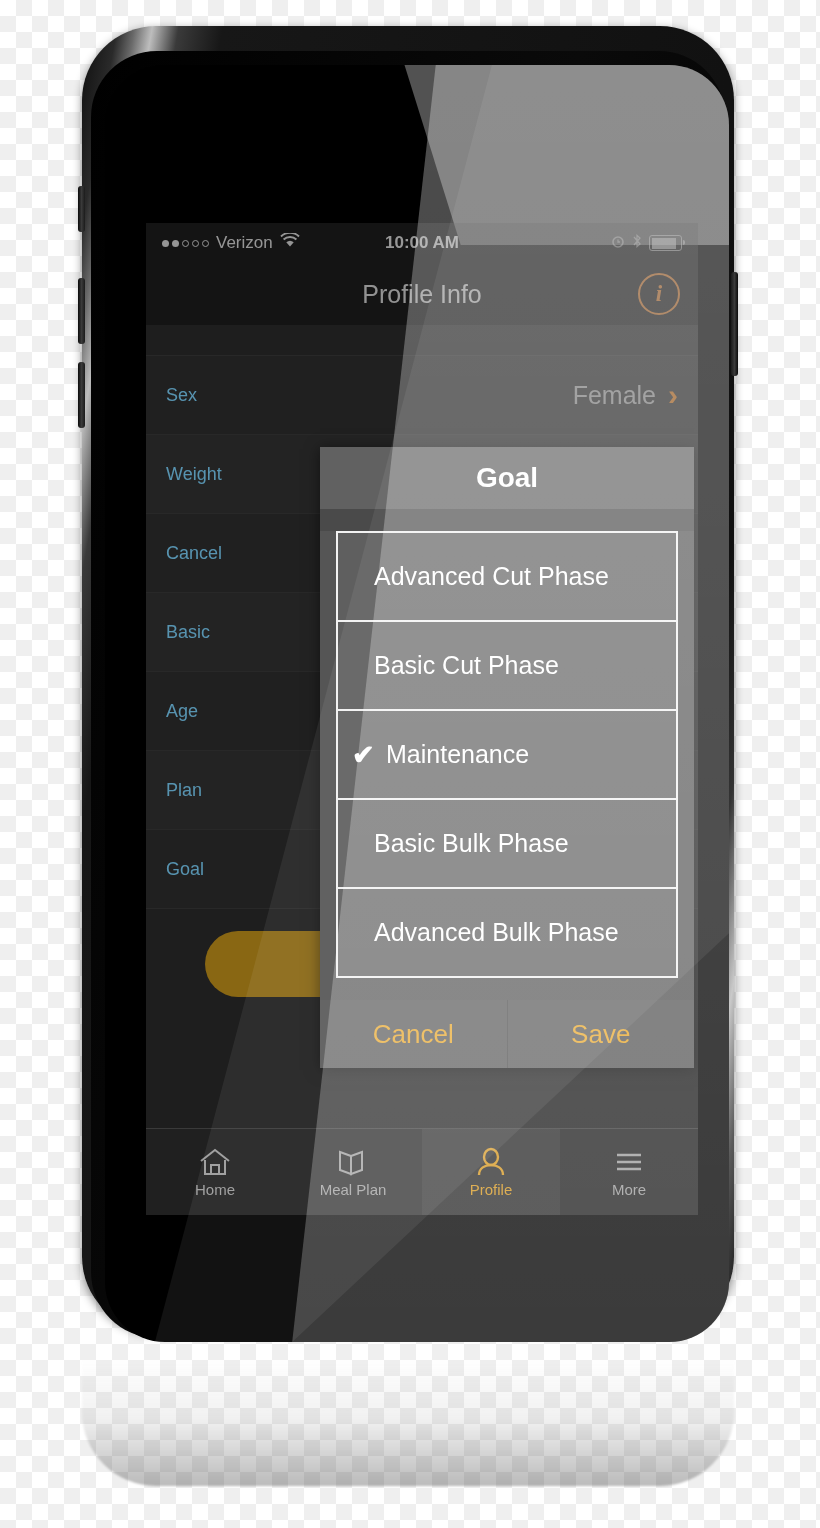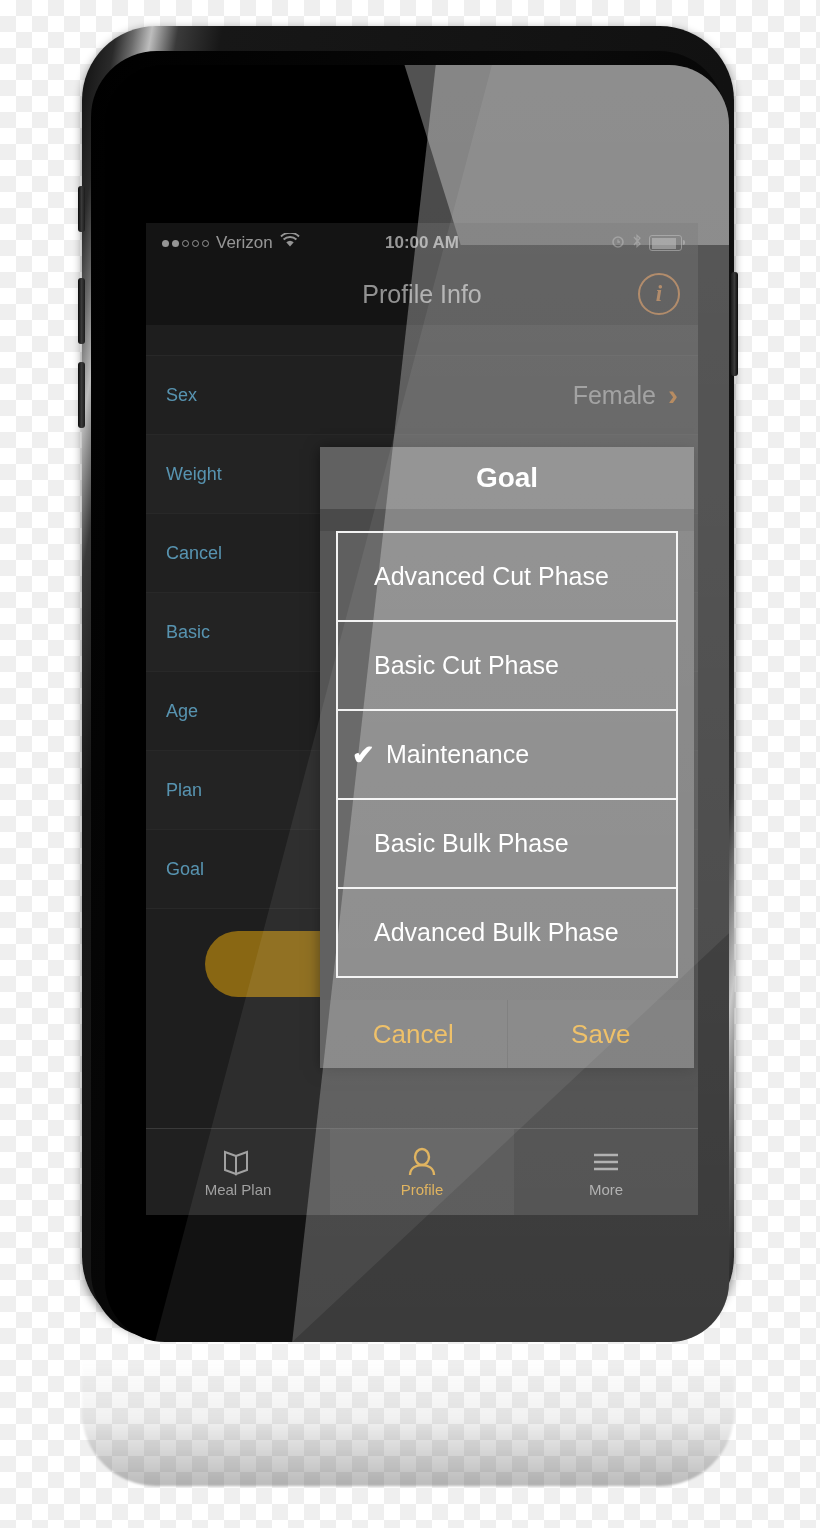--- a/index.html
+++ b/index.html
@@ -324,20 +324,30 @@
             </div>
           </div>
 
           <div id="modal-foot">
             <div class="mbtn" id="btn-cancel">Cancel</div>
             <div class="mbtn" id="btn-save">Save</div>
           </div>
         </div>
 
         <div id="tabbar">
+          <div class="tab">
+            <span>
+              <svg width="34" height="30" viewBox="0 0 34 30">
+                <path d="M3 14 L17 3 L31 14" stroke="#9a9a9a" stroke-width="2" fill="none"></path>
+                <path d="M7 13 V27 H27 V13" stroke="#9a9a9a" stroke-width="2" fill="none"></path>
+                <path d="M13 27 V18 H21 V27" stroke="#9a9a9a" stroke-width="2" fill="none"></path>
+              </svg>
+            </span>
+            <span>Home</span>
+          </div>
 
           <div class="tab">
             <span>
               <svg width="34" height="30" viewBox="0 0 34 30">
                 <path d="M4 5 L15 9 V27 L4 23 Z" stroke="#9a9a9a" stroke-width="2" fill="none"></path>
                 <path d="M15 9 L26 5 V23 L15 27 Z" stroke="#9a9a9a" stroke-width="2" fill="none"></path>
               </svg>
             </span>
             <span>Meal Plan</span>
           </div>

